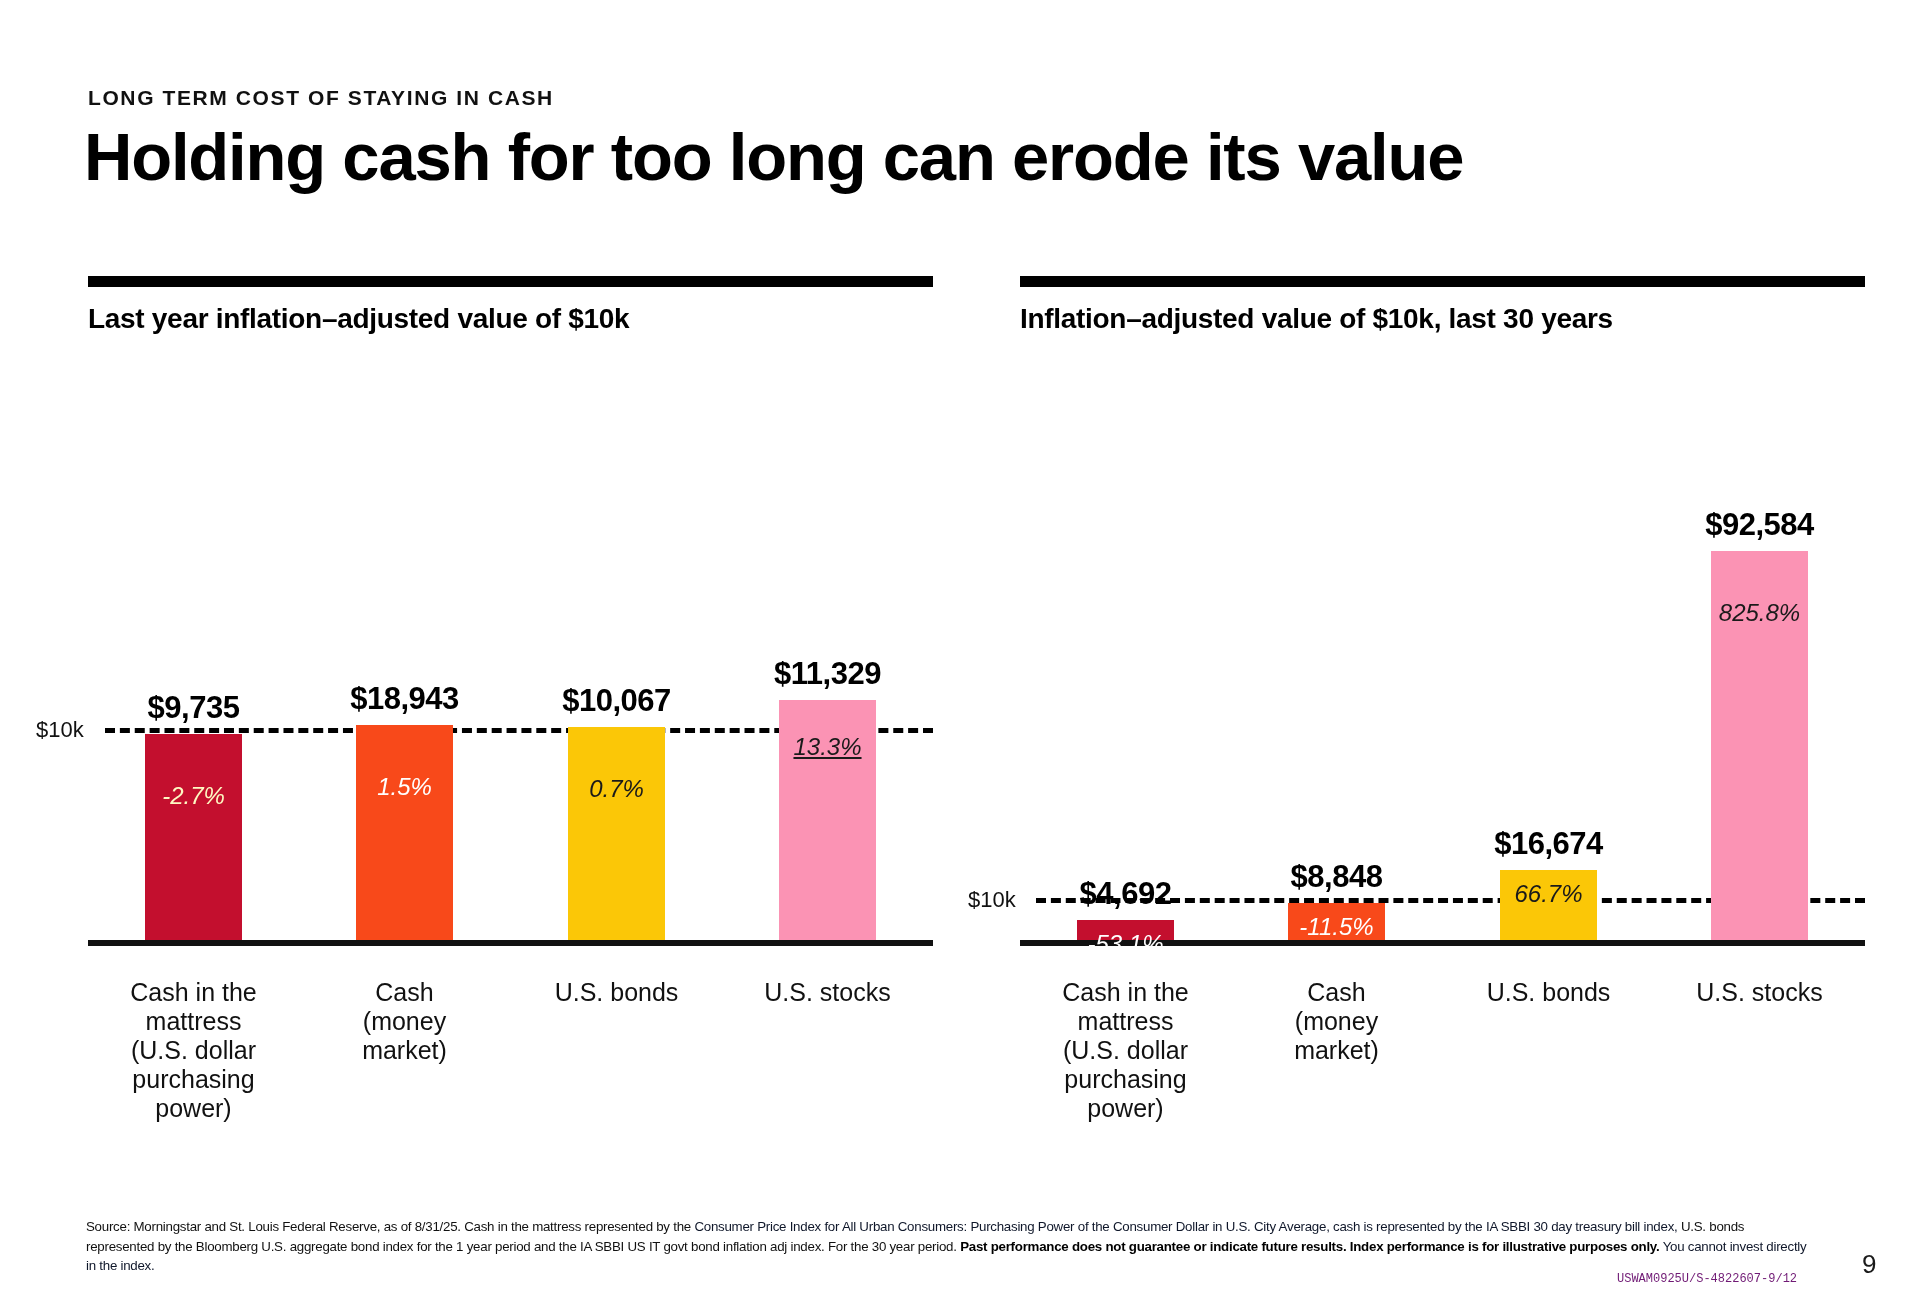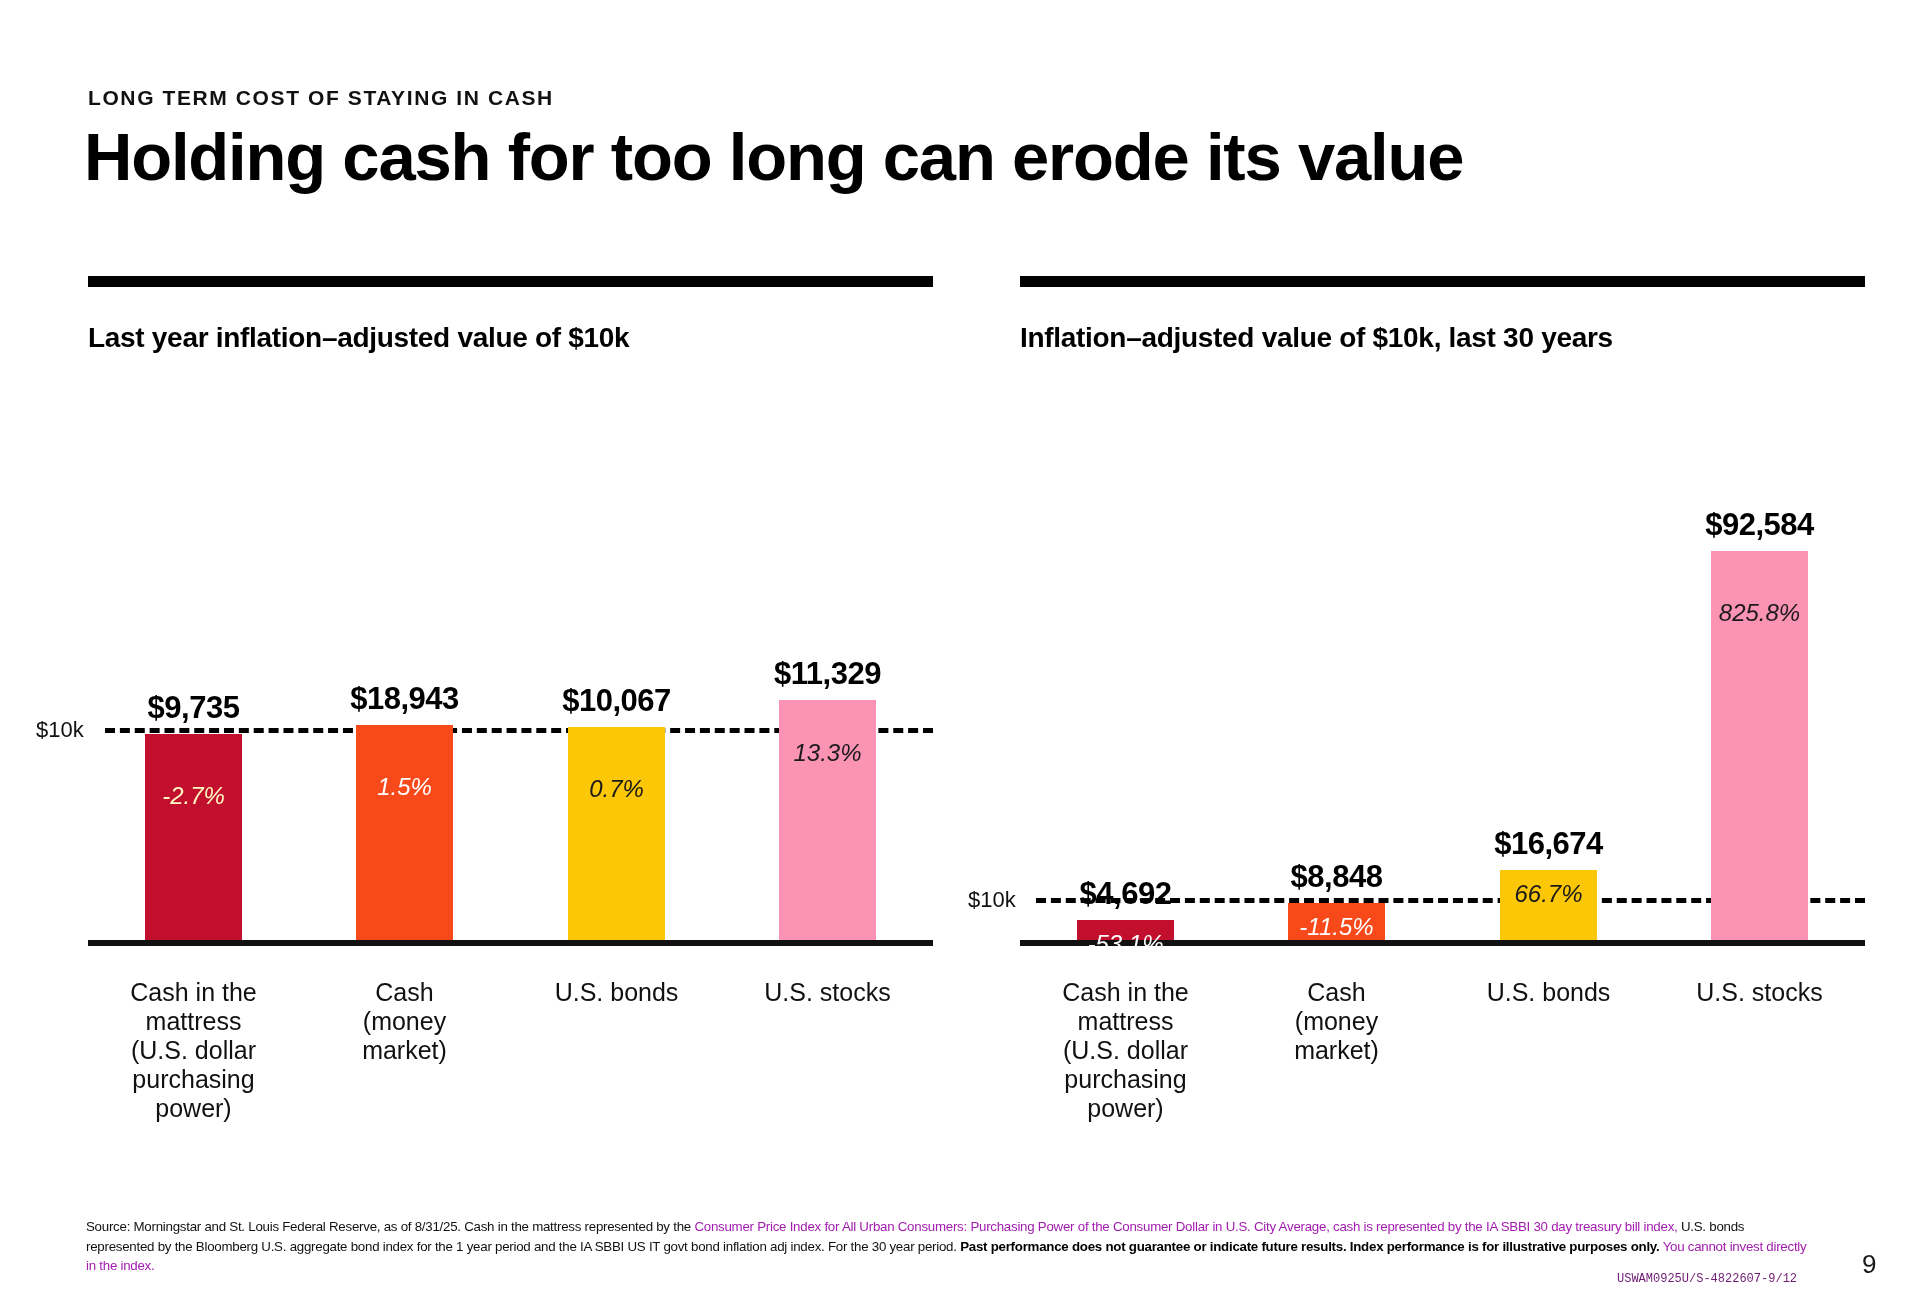--- a/index.html
+++ b/index.html
@@ -45,21 +45,21 @@
   }
   .panel.left  { left: 88px;  width: 845px; }
   .panel.right { left: 1020px; width: 845px; }
 
   .rule {
     height: 11px;
     background: #000000;
     width: 100%;
   }
   .panel-title {
-    margin-top: 35px;
+    margin-top: 16px;
     font-size: 28px;
     font-weight: bold;
     letter-spacing: -0.3px;
     color: #000000;
     white-space: nowrap;
   }
   .panel-sub {
     margin-top: 7px;
     font-size: 21px;
     font-weight: normal;
@@ -144,21 +144,21 @@
     left: 86px;
     top: 1217px;
     width: 1725px;
     font-size: 13.3px;
     line-height: 19.5px;
     color: #3b3b3b;
     letter-spacing: -0.25px;
   }
   .footnote .dark { color: #111111; margin-top: 12px; }
   .footnote .strong { color: #000000; font-weight: bold; }
-  .footnote .grey { color: #a21caf; }
+  .footnote .grey { color: #0f172a; }
 
   .tracking-code {
     position: absolute;
     left: 1617px;
     top: 1272px;
     font-family: Liberation Mono, monospace;
     font-size: 12px;
     color: #701a75;
     white-space: nowrap;
   }
@@ -203,21 +203,21 @@
       </div>
       <div class="bar" style="left: 356px; width: 97px; height: 215px; bottom: 369px; background: rgb(248, 73, 26);">
         <div class="bar-pct" style="color: rgb(255, 255, 255); top: 48px;">1.5%</div>
         <div class="bar-val" style="top: -44px;">$18,943</div>
       </div>
       <div class="bar" style="left: 568px; width: 97px; height: 213px; bottom: 369px; background: rgb(251, 199, 7);">
         <div class="bar-pct" style="color: rgb(26, 26, 26); top: 48px;">0.7%</div>
         <div class="bar-val" style="top: -44px;">$10,067</div>
       </div>
       <div class="bar" style="left: 779px; width: 97px; height: 240px; bottom: 369px; background: rgb(251, 147, 180);">
-        <div class="bar-pct" style="color: rgb(26, 26, 26); top: 39px;">13.3%</div>
+        <div class="bar-pct" style="color: rgb(26, 26, 26); top: 33px; text-decoration: underline;">13.3%</div>
         <div class="bar-val" style="top: -44px;">$11,329</div>
       </div>
     </div>
   <div id="bars-right">
       <div class="bar" style="left: 1077px; width: 97px; height: 20px; bottom: 369px; background: rgb(195, 15, 46);">
         <div class="bar-pct" style="color: rgb(255, 255, 255); top: 10px;">-53.1%</div>
         <div class="bar-val" style="top: -44px;">$4,692</div>
       </div>
       <div class="bar" style="left: 1288px; width: 97px; height: 37px; bottom: 369px; background: rgb(248, 73, 26);">
         <div class="bar-pct" style="color: rgb(255, 255, 255); top: 10px;">-11.5%</div>

